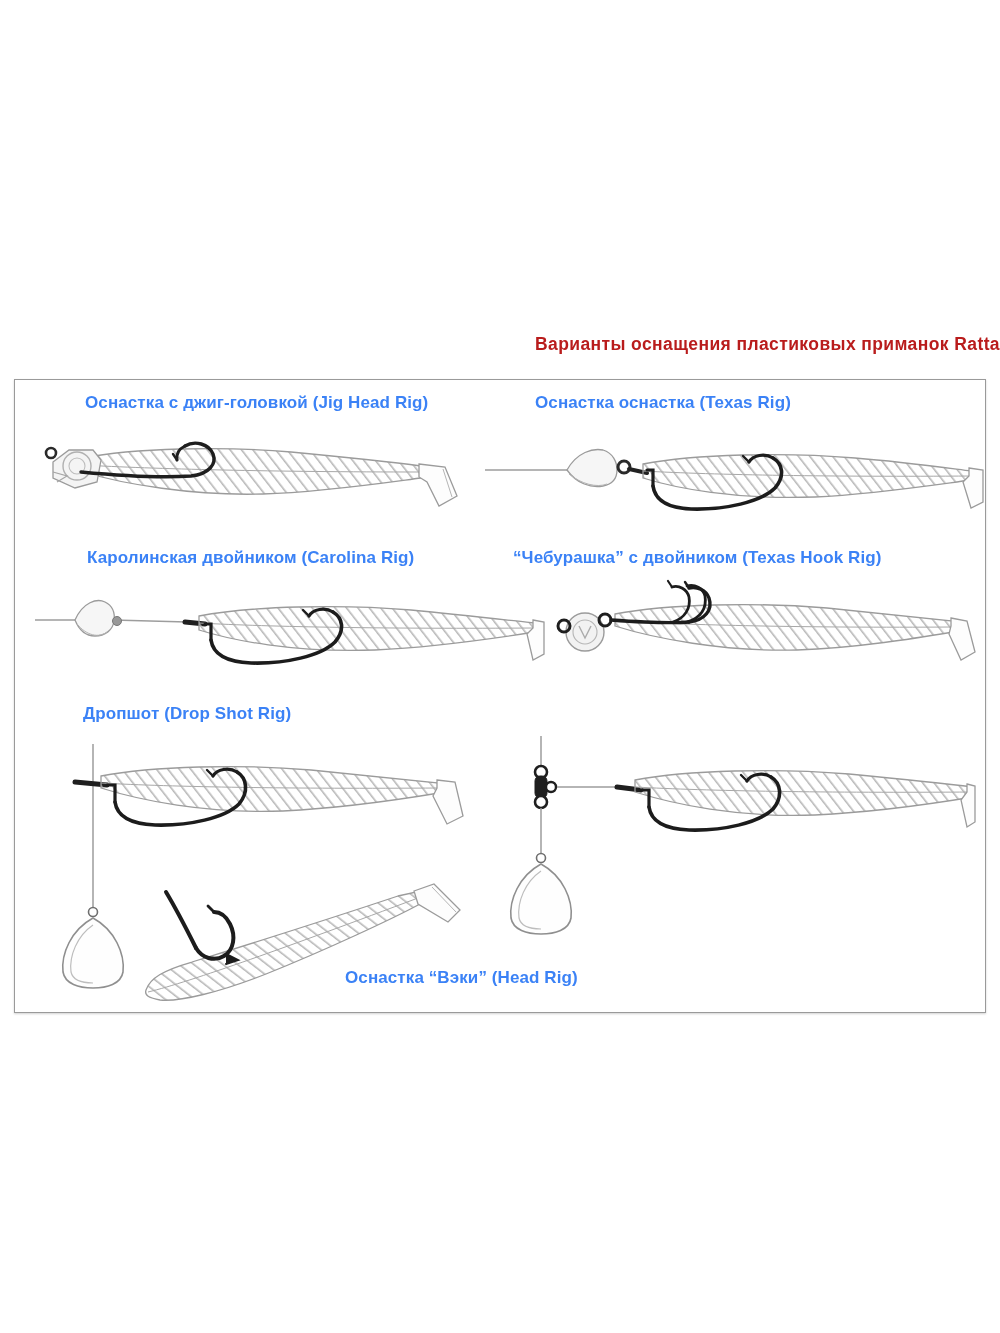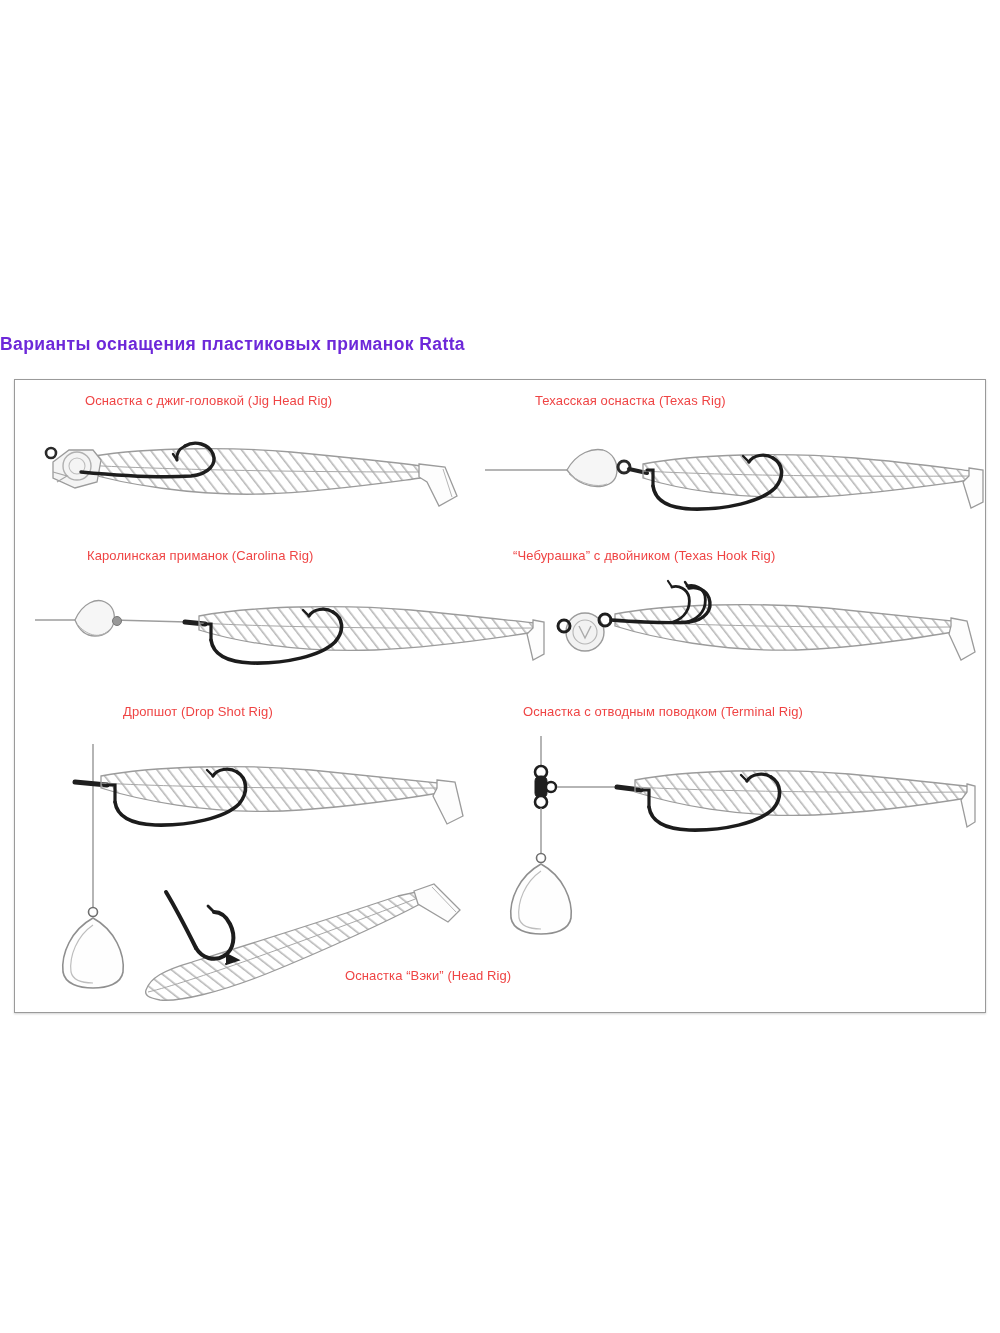--- a/index.html
+++ b/index.html
@@ -7,42 +7,42 @@
     width:1000px;height:1333px;
     background:#ffffff;
     font-family:"Liberation Sans","DejaVu Sans",sans-serif;
     overflow:hidden;
     position:relative;
   }
   #page-title{
     position:absolute;
     left:0;right:0;
     top:334px;
-    text-align:left;
+    text-align:right;
     font-size:17.5px;
     font-weight:700;
-    color:#6d28d9;
+    color:#b91c1c;
     letter-spacing:.4px;
   }
   #panel{
     position:absolute;
     left:14px;
     top:379px;
     width:972px;
     height:634px;
     background:#fff;
     border:1.5px solid #9a9a9a;
     box-sizing:border-box;
     box-shadow:0 1px 2px rgba(0,0,0,.18);
   }
   .cap{
     position:absolute;
-    font-size:13px;
-    font-weight:400;
-    color:#ef4444;
+    font-size:17px;
+    font-weight:700;
+    color:#3b82f6;
     white-space:nowrap;
     letter-spacing:.1px;
   }
   .fig{position:absolute;}
   .fig svg{display:block;overflow:visible;}
 </style>
 </head>
 <body>
 
 <div id="page-title">Варианты оснащения пластиковых приманок Ratta</div>
@@ -78,21 +78,21 @@
       <circle cx="28" cy="33" r="5" fill="none" stroke="#2a2a2a" stroke-width="2.6"></circle>
 
       <g fill="none" stroke="#1e1e1e" stroke-linecap="round">
         <path d="M58,52 C100,56 140,58 168,56 C186,54 194,44 190,34 C186,24 172,20 162,26" stroke-width="3.4"></path>
         <path d="M162,26 C156,29 153,34 154,40" stroke-width="3"></path>
         <path d="M154,40 L150,34" stroke-width="2.4"></path>
       </g>
     </svg>
   </div>
 
-  <div class="cap" style="left:520px;top:13px;">Техасская оснастка (Texas Rig)</div>
+  <div class="cap" style="left:520px;top:13px;">Оснастка оснастка (Texas Rig)</div>
   <div class="fig" style="left:470px;top:42px;">
     <svg width="500" height="110" viewBox="0 0 500 110">
       <defs>
         <pattern id="hatchB" width="9" height="9" patternTransform="rotate(-38)" patternUnits="userSpaceOnUse">
           <line x1="0" y1="0" x2="0" y2="9" stroke="#b8b8b8" stroke-width="3.2"></line>
         </pattern>
       </defs>
 
       <line x1="0" y1="48" x2="82" y2="48" stroke="#9d9d9d" stroke-width="1.6"></line>
 
@@ -116,21 +116,21 @@
 
       <g fill="none" stroke="#1c1c1c" stroke-linecap="round">
         <path d="M162,48 L168,48 L168,64" stroke-width="3.2"></path>
         <path d="M168,64 C170,78 182,86 206,87 C240,88 276,80 290,66 C300,54 298,42 288,36" stroke-width="3.6"></path>
         <path d="M288,36 C280,31 268,33 264,40" stroke-width="3.2"></path>
         <path d="M264,40 L258,34" stroke-width="2.4"></path>
       </g>
     </svg>
   </div>
 
-  <div class="cap" style="left:72px;top:168px;">Каролинская приманок (Carolina Rig)</div>
+  <div class="cap" style="left:72px;top:168px;">Каролинская двойником (Carolina Rig)</div>
   <div class="fig" style="left:20px;top:196px;">
     <svg width="510" height="110" viewBox="0 0 510 110">
       <defs>
         <pattern id="hatchC" width="9" height="9" patternTransform="rotate(-38)" patternUnits="userSpaceOnUse">
           <line x1="0" y1="0" x2="0" y2="9" stroke="#b8b8b8" stroke-width="3.2"></line>
         </pattern>
       </defs>
 
       <line x1="0" y1="44" x2="40" y2="44" stroke="#9d9d9d" stroke-width="1.5"></line>
       <line x1="78" y1="44" x2="152" y2="46" stroke="#9d9d9d" stroke-width="1.5"></line>
@@ -192,21 +192,21 @@
         <path d="M56,44 C84,46 112,48 134,46" stroke-width="3.4"></path>
         <path d="M134,46 C150,44 158,34 154,22 C151,14 142,10 134,12" stroke-width="3.4"></path>
         <path d="M134,12 L130,6" stroke-width="2.4"></path>
         <path d="M132,46 C146,42 152,32 150,20 C148,12 140,8 132,10" stroke-width="2.8"></path>
         <path d="M118,46 C130,42 136,32 134,21 C132,13 124,9 117,11" stroke-width="2.8"></path>
         <path d="M117,11 L113,5" stroke-width="2.2"></path>
       </g>
     </svg>
   </div>
 
-  <div class="cap" style="left:68px;top:324px;margin-left:40px;">Дропшот (Drop Shot Rig)</div>
+  <div class="cap" style="left:68px;top:324px;">Дропшот (Drop Shot Rig)</div>
   <div class="fig" style="left:20px;top:352px;">
     <svg width="460" height="260" viewBox="0 0 460 260">
       <defs>
         <pattern id="hatchE" width="9" height="9" patternTransform="rotate(-38)" patternUnits="userSpaceOnUse">
           <line x1="0" y1="0" x2="0" y2="9" stroke="#b8b8b8" stroke-width="3.2"></line>
         </pattern>
       </defs>
 
       <line x1="58" y1="12" x2="58" y2="146" stroke="#9d9d9d" stroke-width="1.5"></line>
 
@@ -231,21 +231,20 @@
       <line x1="58" y1="146" x2="58" y2="176" stroke="#9d9d9d" stroke-width="1.5"></line>
       <circle cx="58" cy="180" r="4.5" fill="none" stroke="#6f6f6f" stroke-width="1.6"></circle>
 
       <g>
         <path d="M58,186 C36,198 26,222 28,240 C30,252 44,256 58,256 C72,256 86,252 88,240 C90,222 80,198 58,186 Z" fill="#fefefe" stroke="#8f8f8f" stroke-width="1.6"></path>
         <path d="M58,193 C42,204 34,224 36,240 C38,249 48,251 58,251" fill="none" stroke="#bdbdbd" stroke-width="1.2"></path>
       </g>
     </svg>
   </div>
 
-  <div class="cap" style="left:508px;top:324px;">Оснастка с отводным поводком (Terminal Rig)</div>
   <div class="fig" style="left:490px;top:352px;">
     <svg width="470" height="260" viewBox="0 0 470 260">
       <defs>
         <pattern id="hatchF" width="9" height="9" patternTransform="rotate(-38)" patternUnits="userSpaceOnUse">
           <line x1="0" y1="0" x2="0" y2="9" stroke="#b8b8b8" stroke-width="3.2"></line>
         </pattern>
       </defs>
 
       <line x1="36" y1="4" x2="36" y2="34" stroke="#9d9d9d" stroke-width="1.5"></line>
 

